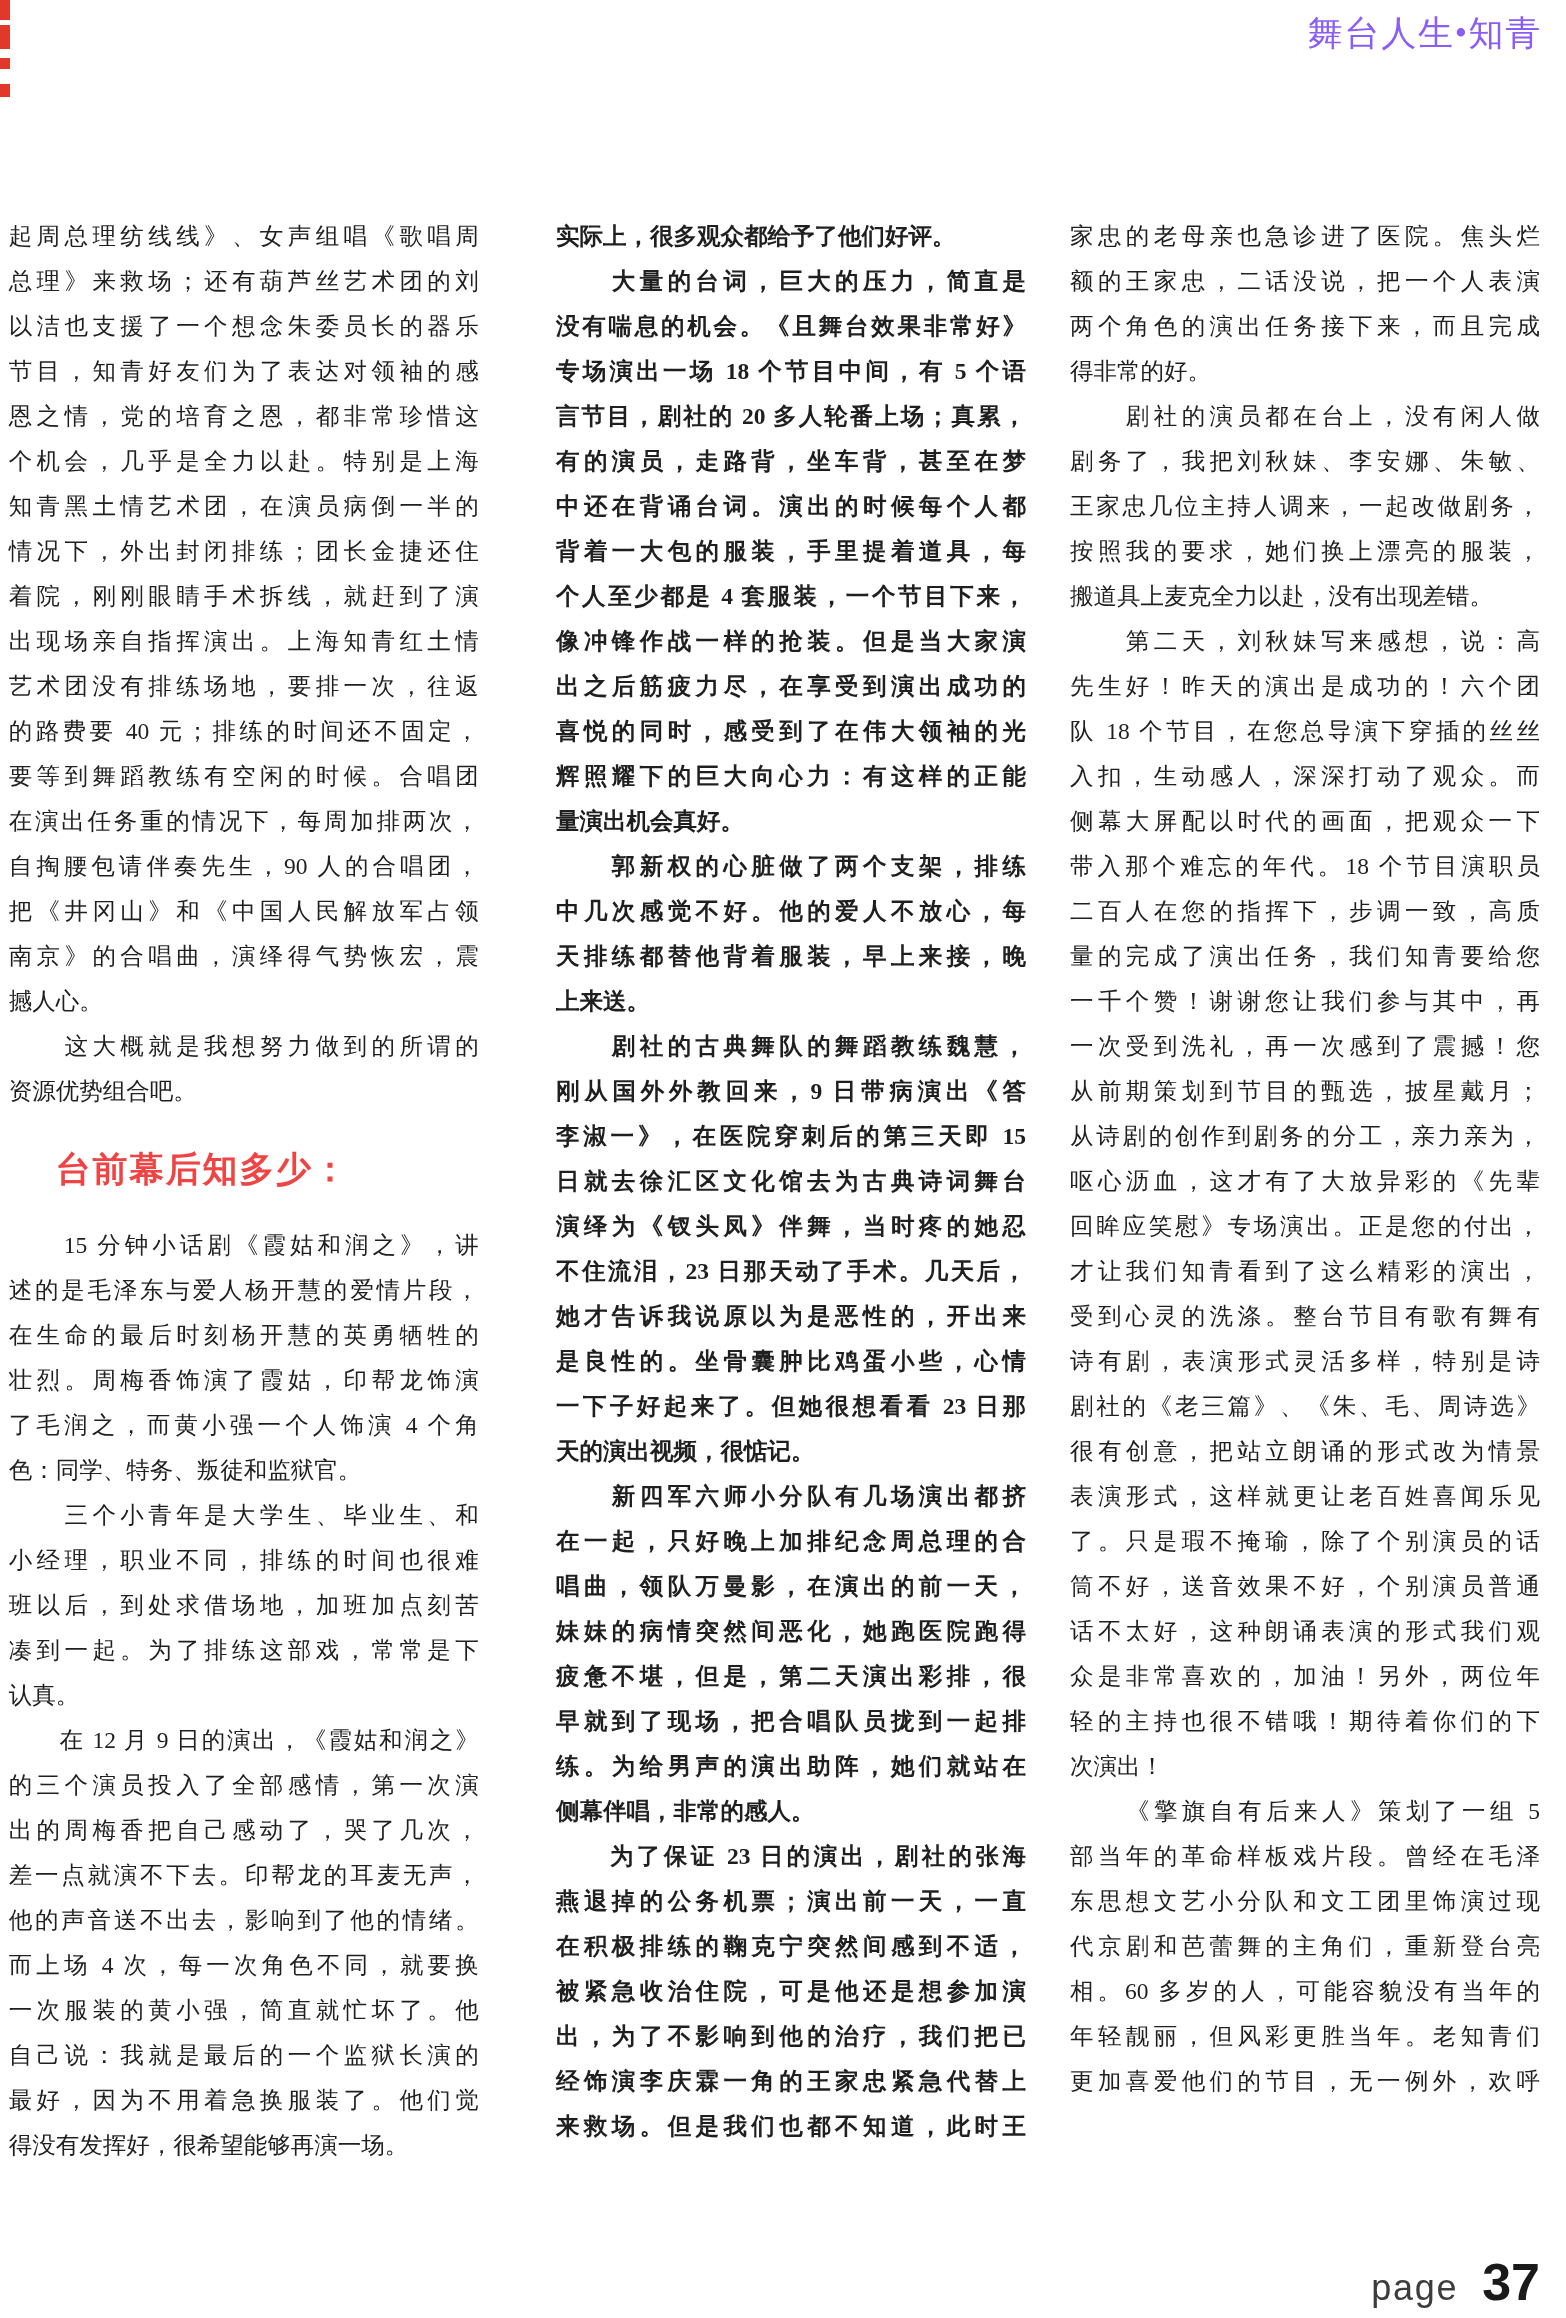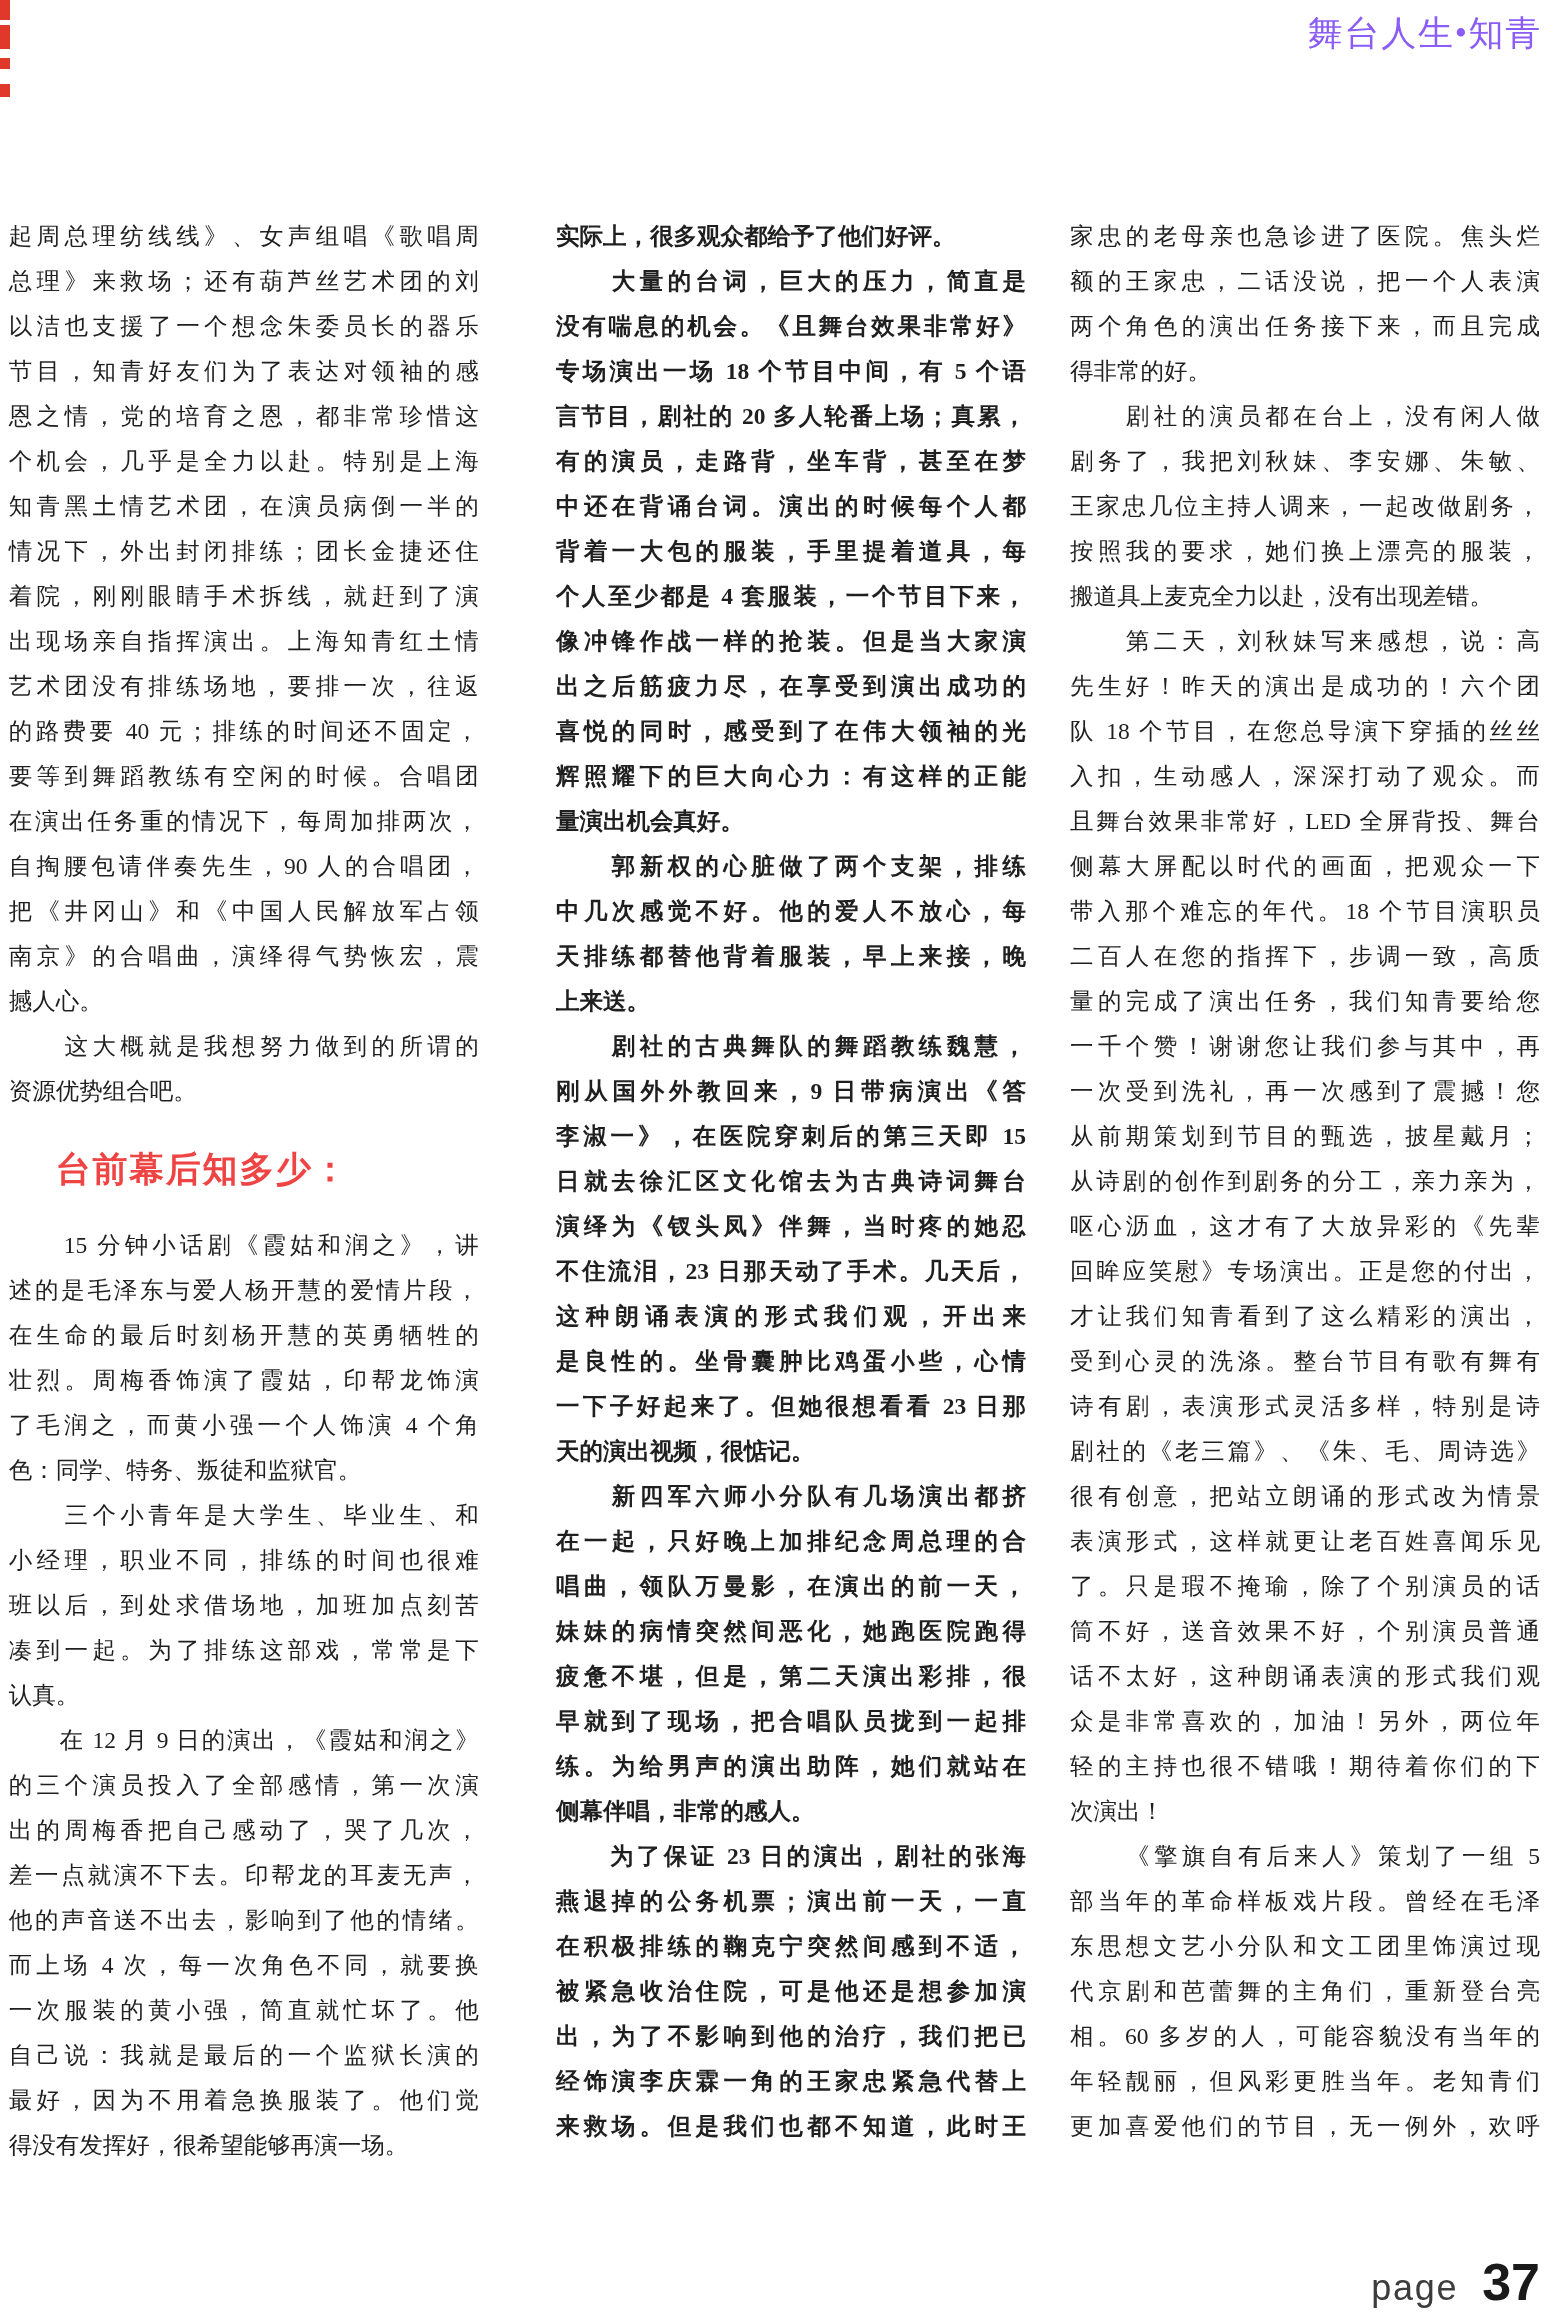--- a/index.html
+++ b/index.html
@@ -134,21 +134,21 @@
       <div class="line">　　郭新权的心脏做了两个支架，排练</div>
       <div class="line">中几次感觉不好。他的爱人不放心，每</div>
       <div class="line">天排练都替他背着服装，早上来接，晚</div>
       <div class="line end">上来送。</div>
       <div class="line">　　剧社的古典舞队的舞蹈教练魏慧，</div>
       <div class="line">刚从国外外教回来，9 日带病演出《答</div>
       <div class="line">李淑一》，在医院穿刺后的第三天即 15</div>
       <div class="line">日就去徐汇区文化馆去为古典诗词舞台</div>
       <div class="line">演绎为《钗头凤》伴舞，当时疼的她忍</div>
       <div class="line">不住流泪，23 日那天动了手术。几天后，</div>
-      <div class="line">这种朗诵表演的形式我们观，开出来</div>
+      <div class="line">她才告诉我说原以为是恶性的，开出来</div>
       <div class="line">是良性的。坐骨囊肿比鸡蛋小些，心情</div>
       <div class="line">一下子好起来了。但她很想看看 23 日那</div>
       <div class="line end">天的演出视频，很惦记。</div>
       <div class="line">　　新四军六师小分队有几场演出都挤</div>
       <div class="line">在一起，只好晚上加排纪念周总理的合</div>
       <div class="line">唱曲，领队万曼影，在演出的前一天，</div>
       <div class="line">妹妹的病情突然间恶化，她跑医院跑得</div>
       <div class="line">疲惫不堪，但是，第二天演出彩排，很</div>
       <div class="line">早就到了现场，把合唱队员拢到一起排</div>
       <div class="line">练。为给男声的演出助阵，她们就站在</div>
@@ -169,21 +169,20 @@
       <div class="line end">得非常的好。</div>
       <div class="line">　　剧社的演员都在台上，没有闲人做</div>
       <div class="line">剧务了，我把刘秋妹、李安娜、朱敏、</div>
       <div class="line">王家忠几位主持人调来，一起改做剧务，</div>
       <div class="line">按照我的要求，她们换上漂亮的服装，</div>
       <div class="line end">搬道具上麦克全力以赴，没有出现差错。</div>
       <div class="line">　　第二天，刘秋妹写来感想，说：高</div>
       <div class="line">先生好！昨天的演出是成功的！六个团</div>
       <div class="line">队 18 个节目，在您总导演下穿插的丝丝</div>
       <div class="line">入扣，生动感人，深深打动了观众。而</div>
-      <div class="line">且舞台效果非常好，LED 全屏背投、舞台</div>
       <div class="line">侧幕大屏配以时代的画面，把观众一下</div>
       <div class="line">带入那个难忘的年代。18 个节目演职员</div>
       <div class="line">二百人在您的指挥下，步调一致，高质</div>
       <div class="line">量的完成了演出任务，我们知青要给您</div>
       <div class="line">一千个赞！谢谢您让我们参与其中，再</div>
       <div class="line">一次受到洗礼，再一次感到了震撼！您</div>
       <div class="line">从前期策划到节目的甄选，披星戴月；</div>
       <div class="line">从诗剧的创作到剧务的分工，亲力亲为，</div>
       <div class="line">呕心沥血，这才有了大放异彩的《先辈</div>
       <div class="line">回眸应笑慰》专场演出。正是您的付出，</div>

